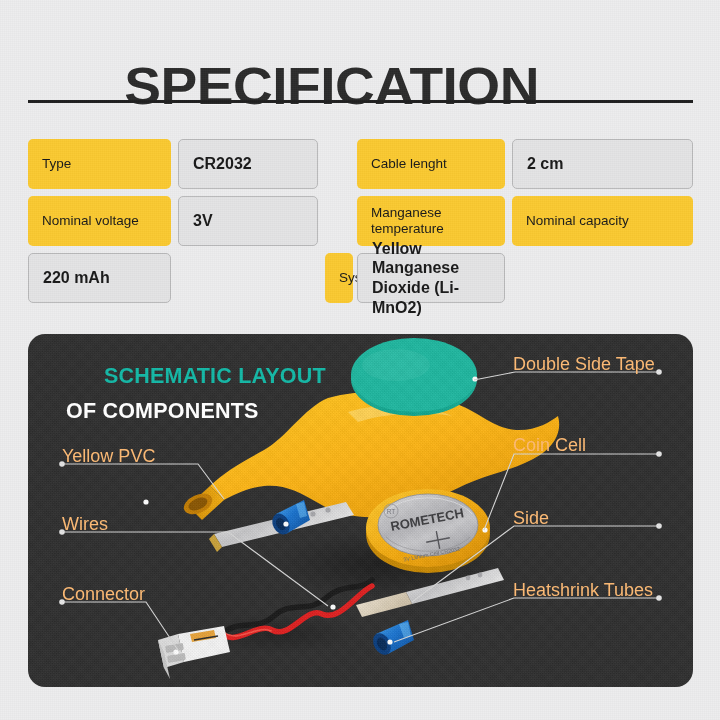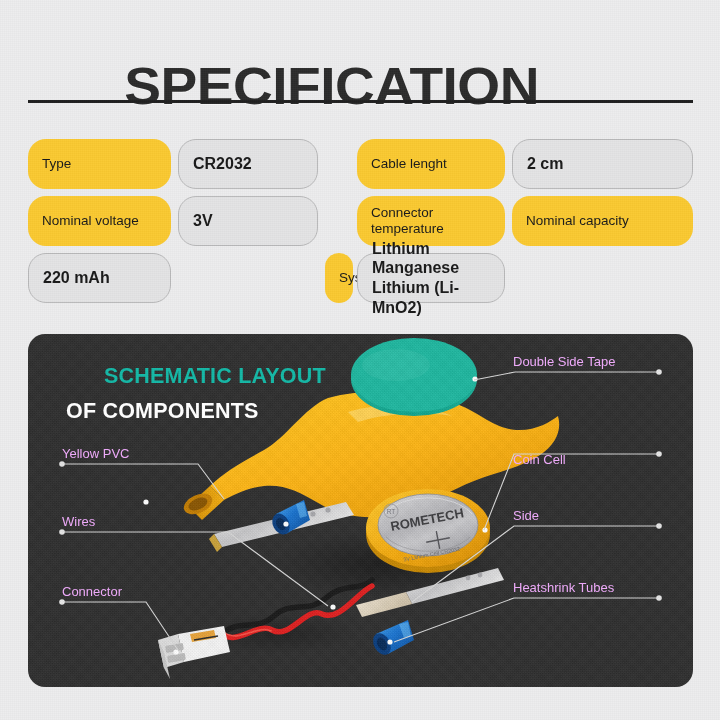--- a/index.html
+++ b/index.html
@@ -57,21 +57,21 @@
     position: absolute;
     left: 28px; top: 139px;
     width: 665px;
     display: grid;
     grid-template-columns: 143px 140px 25px 148px 181px;
     grid-auto-rows: 50px;
     row-gap: 7px;
     column-gap: 7px;
   }
   .cell {
-    border-radius: 18px;
+    border-radius: 5px;
     display: flex;
     align-items: center;
     padding: 0 14px;
     box-sizing: border-box;
     font-size: 13.5px;
     line-height: 1.22;
   }
   .cell.key {
     background: #fac930;
     color: #191919;
@@ -110,22 +110,22 @@
     font-size: 21.5px;
     letter-spacing: .2px;
     line-height: 1.32;
   }
   .panel-heading .l1 { color: #14b8a6; display: block; margin-left: 38px; }
   .panel-heading .l2 { color: #ffffff; display: block; margin-top: 7px; }
 
   
   .lbl {
     position: absolute;
-    color: #f0abfc;
-    font-size: 13px;
+    color: #fdba74;
+    font-size: 18px;
     font-weight: 400;
     white-space: nowrap;
   }
   .lbl.left  { left: 34px; }
   .lbl.right { left: 485px; }
 
   svg.leaders {
     position: absolute;
     inset: 0;
     width: 665px; height: 353px;
@@ -164,37 +164,37 @@
 
   <div class="cell key">
       <span>Nominal
 voltage</span>
     </div>
   <div class="cell val">
       <span>3V</span>
     </div>
   <div class="cell gap"></div>
   <div class="cell key">
-      <span>Connector
+      <span>Manganese
 temperature</span>
     </div>
 
   <div class="cell key">
       <span>Nominal
 capacity</span>
     </div>
   <div class="cell val">
       <span>220 mAh</span>
     </div>
   <div class="cell gap"></div>
   <div class="cell key">
       <span>System</span>
     </div>
   <div class="cell val">
-      <span>Lithium Manganese Lithium (Li-MnO2)</span>
+      <span>Yellow Manganese Dioxide (Li-MnO2)</span>
     </div>
 </div>
 
 <div class="panel">
 
   <svg class="artwork" viewBox="0 0 665 353">
     <defs>
       <linearGradient id="gTape" x1="0" y1="0" x2="0" y2="1">
         <stop offset="0" stop-color="#2bc0a8"></stop>
           <stop offset="1" stop-color="#11a68f"></stop>
@@ -373,18 +373,18 @@
   <div class="panel-heading">
     <span class="l1">SCHEMATIC LAYOUT</span>
     <span class="l2">OF COMPONENTS</span>
   </div>
 
   <div class="lbl left" style="top:112px">Yellow PVC</div>
   <div class="lbl left" style="top:180px">Wires</div>
   <div class="lbl left" style="top:250px">Connector</div>
 
   <div class="lbl right" style="top:20px">Double Side Tape</div>
-  <div class="lbl right" style="top:118px">Coin Cell</div>
+  <div class="lbl right" style="top:101px">Coin Cell</div>
   <div class="lbl right" style="top:174px">Side</div>
   <div class="lbl right" style="top:246px">Heatshrink Tubes</div>
 </div>
 
 <div class="page-noise"></div>
 
 </body></html>

